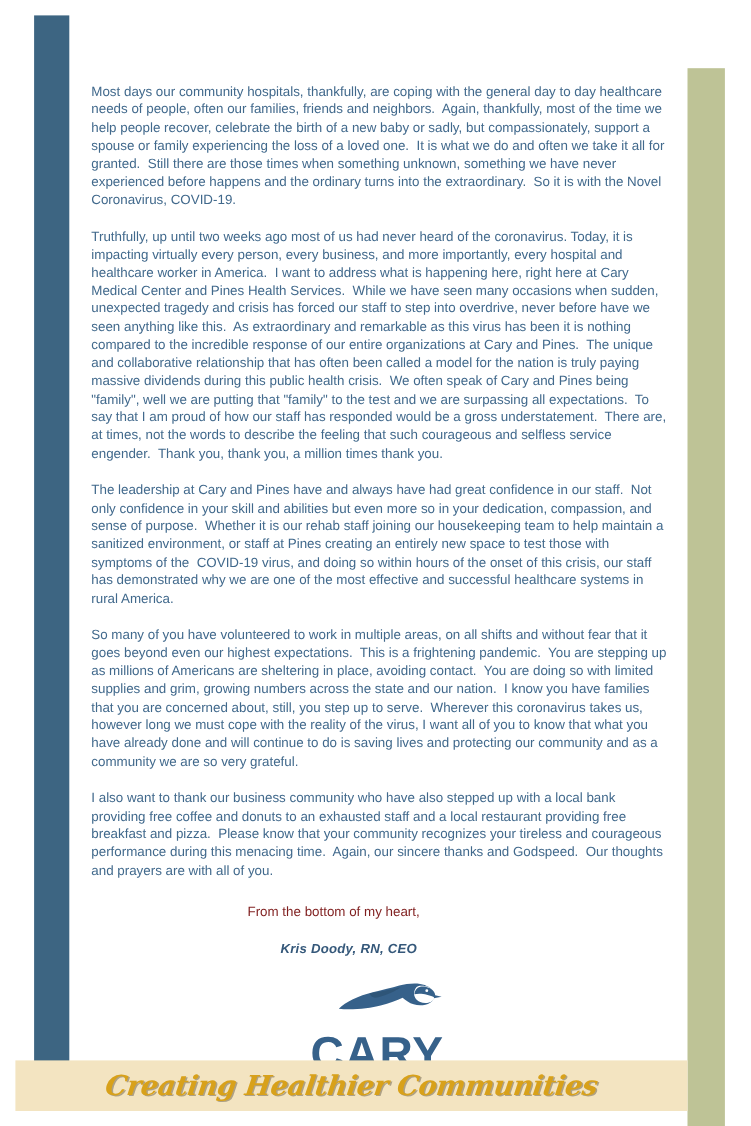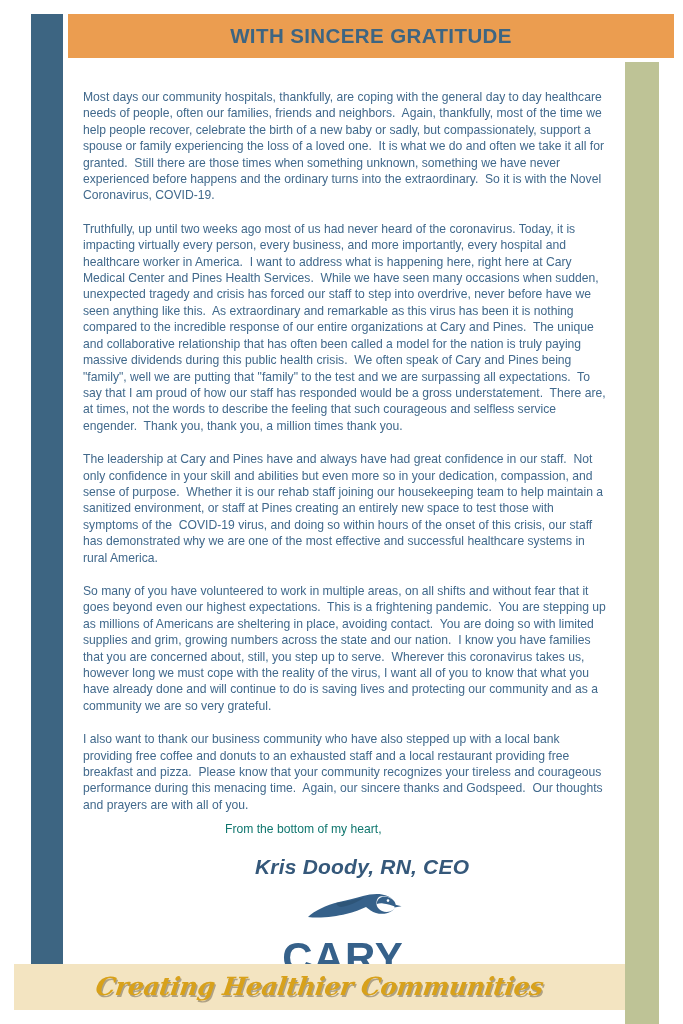--- a/index.html
+++ b/index.html
@@ -68,43 +68,43 @@
   }
 
   
   .letter-body {
     position: absolute;
     left: 83px;
     top: 73px;
     width: 528px;
   }
   .para {
-    margin: 16px 0 17px 0;
+    margin: 2px 0 17px 0;
     font-size: 12.15px;
     line-height: 16.4px;
     color: #41698c;
     text-align: left;
     white-space: pre-wrap;
   }
   .para:last-child { margin-bottom: 0; }
 
   
   .closing-line {
     position: absolute;
     left: 225px;
     top: 821px;
     font-size: 12.15px;
     line-height: 16.4px;
-    color: #0f766e;
+    color: #7f1d1d;
   }
   .signature {
     position: absolute;
     left: 255px;
     top: 855px;
-    font-size: 21px;
+    font-size: 12px;
     font-style: italic;
     font-weight: bold;
     color: #35587a;
     letter-spacing: 0.2px;
   }
 
   
   .logo-wrap {
     position: absolute;
     left: 248px;
@@ -175,23 +175,20 @@
   }
 </style>
 </head>
 <body>
 
 <div id="page">
 
   <div class="bar-left"></div>
   <div class="bar-right"></div>
 
-  <div class="header-band">
-    <div class="header-title">WITH SINCERE GRATITUDE</div>
-  </div>
 
   <div class="letter-body">
     <p class="para">Most days our community hospitals, thankfully, are coping with the general day to day healthcare needs of people, often our families, friends and neighbors.  Again, thankfully, most of the time we help people recover, celebrate the birth of a new baby or sadly, but compassionately, support a spouse or family experiencing the loss of a loved one.  It is what we do and often we take it all for granted.  Still there are those times when something unknown, something we have never experienced before happens and the ordinary turns into the extraordinary.  So it is with the Novel Coronavirus, COVID-19.</p>
     <p class="para">Truthfully, up until two weeks ago most of us had never heard of the coronavirus. Today, it is impacting virtually every person, every business, and more importantly, every hospital and healthcare worker in America.  I want to address what is happening here, right here at Cary Medical Center and Pines Health Services.  While we have seen many occasions when sudden, unexpected tragedy and crisis has forced our staff to step into overdrive, never before have we seen anything like this.  As extraordinary and remarkable as this virus has been it is nothing compared to the incredible response of our entire organizations at Cary and Pines.  The unique and collaborative relationship that has often been called a model for the nation is truly paying massive dividends during this public health crisis.  We often speak of Cary and Pines being "family", well we are putting that "family" to the test and we are surpassing all expectations.  To say that I am proud of how our staff has responded would be a gross understatement.  There are, at times, not the words to describe the feeling that such courageous and selfless service engender.  Thank you, thank you, a million times thank you.</p>
     <p class="para">The leadership at Cary and Pines have and always have had great confidence in our staff.  Not only confidence in your skill and abilities but even more so in your dedication, compassion, and sense of purpose.  Whether it is our rehab staff joining our housekeeping team to help maintain a sanitized environment, or staff at Pines creating an entirely new space to test those with symptoms of the  COVID-19 virus, and doing so within hours of the onset of this crisis, our staff has demonstrated why we are one of the most effective and successful healthcare systems in rural America.</p>
     <p class="para">So many of you have volunteered to work in multiple areas, on all shifts and without fear that it goes beyond even our highest expectations.  This is a frightening pandemic.  You are stepping up as millions of Americans are sheltering in place, avoiding contact.  You are doing so with limited supplies and grim, growing numbers across the state and our nation.  I know you have families that you are concerned about, still, you step up to serve.  Wherever this coronavirus takes us, however long we must cope with the reality of the virus, I want all of you to know that what you have already done and will continue to do is saving lives and protecting our community and as a community we are so very grateful.</p>
     <p class="para">I also want to thank our business community who have also stepped up with a local bank providing free coffee and donuts to an exhausted staff and a local restaurant providing free breakfast and pizza.  Please know that your community recognizes your tireless and courageous performance during this menacing time.  Again, our sincere thanks and Godspeed.  Our thoughts and prayers are with all of you.</p>
   </div>
 
   <div class="closing-line">From the bottom of my heart,</div>

